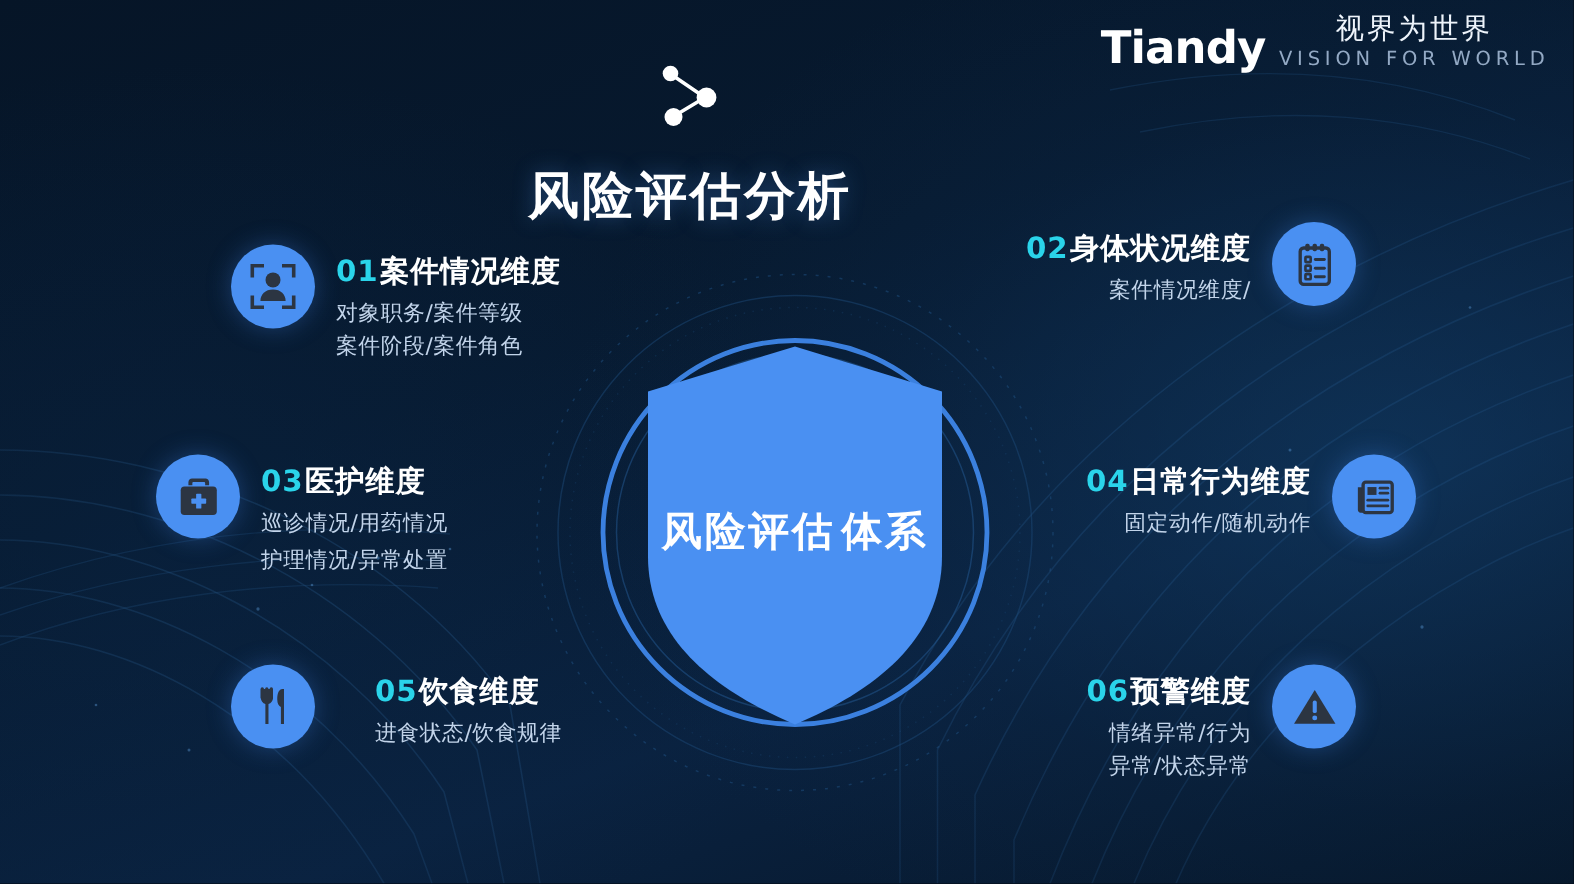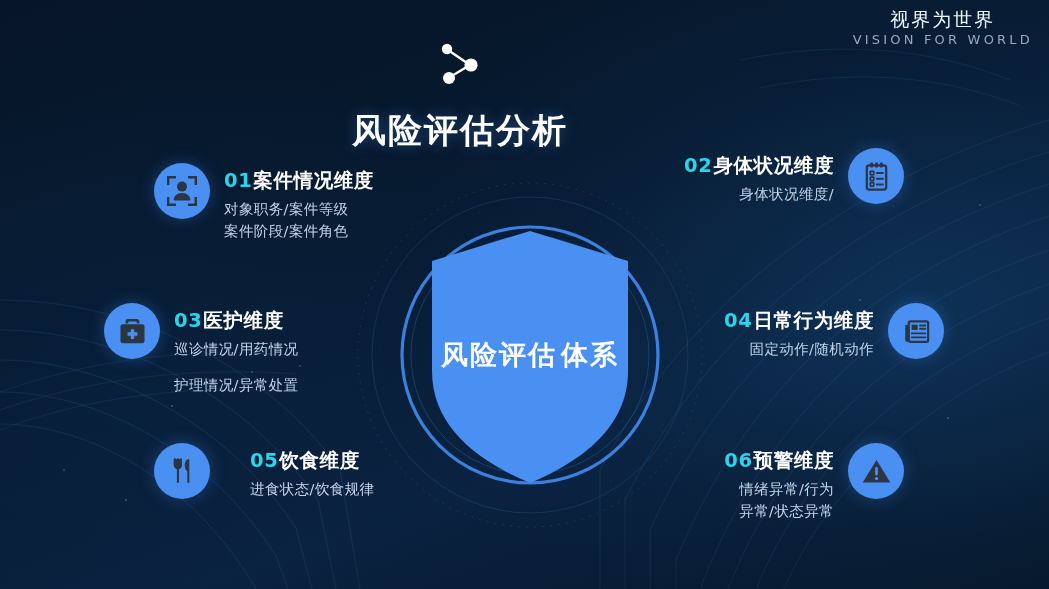--- a/index.html
+++ b/index.html
@@ -118,20 +118,21 @@
       <circle cx="860" cy="300" r="1.0"></circle>
         <circle cx="906" cy="350" r="0.9"></circle>
       <circle cx="948" cy="418" r="1.1"></circle>
         <circle cx="980" cy="205" r="0.9"></circle>
       <circle cx="64" cy="470" r="0.9"></circle>
         <circle cx="126" cy="500" r="1.0"></circle>
     </g>
   </svg>
 
   <div class="logo">
+    <span class="logo-word">Tiandy</span>
     <span class="logo-cn-wrap">
       <span class="logo-cn">视界为世界</span>
       <span class="logo-en">VISION FOR WORLD</span>
     </span>
   </div>
 
   <div class="title-row">
     <span class="node-icon">
       <svg viewBox="0 0 46 46" width="46" height="46">
         <g stroke="#ffffff" stroke-width="2.4" fill="none" stroke-linecap="round">
@@ -197,41 +198,41 @@
           <line x1="17.4" y1="13.4" x2="23.6" y2="13.4"></line>
           <line x1="17.4" y1="19.4" x2="23.6" y2="19.4"></line>
           <line x1="17.4" y1="25.2" x2="23.6" y2="25.2"></line>
         </g>
       </svg>
     </div>
     <div class="txt">
       <div class="head">
         <span class="num">02</span><span>身体状况维度</span>
       </div>
-      <div class="sub">身体状况维度/</div>
+      <div class="sub">案件情况维度/</div>
     </div>
   </div>
 
   <div class="item i03">
     <div class="icon-circle">
       <svg viewBox="0 0 34 34" width="33" height="33" fill="#2c3542">
         <path d="M12.4 4.2h9.2c1.4 0 2.5 1.1 2.5 2.5v2.1h-2.7V7.2c0-.35-.3-.6-.6-.6h-7.6c-.35 0-.6.25-.6.6v1.6H9.9V6.7c0-1.4 1.1-2.5 2.5-2.5z"></path>
         <rect x="4.6" y="9.6" width="24.8" height="19.6" rx="2.6"></rect>
         <g fill="#4a90f2">
           <rect x="15.2" y="14.6" width="3.6" height="10.2" rx="0.5"></rect>
           <rect x="11.9" y="17.9" width="10.2" height="3.6" rx="0.5"></rect>
         </g>
       </svg>
     </div>
     <div class="txt">
       <div class="head">
         <span class="num">03</span><span>医护维度</span>
       </div>
       <div class="sub">巡诊情况/用药情况</div>
-      <div class="sub" style="margin-top:15px">护理情况/异常处置</div>
+      <div class="sub" style="margin-top:4px">护理情况/异常处置</div>
     </div>
   </div>
 
   <div class="item right i04">
     <div class="icon-circle">
       <svg viewBox="0 0 34 34" width="33" height="33">
         <path d="M5.4 10.2h3.4v17.4H7.2c-1 0-1.8-.8-1.8-1.8V10.2z" fill="#2c3542"></path>
         <rect x="9" y="6.6" width="20" height="21" rx="1.9" fill="none" stroke="#2c3542" stroke-width="2.3"></rect>
         <rect x="12" y="10" width="6.2" height="5.4" fill="#2c3542"></rect>
         <g stroke="#2c3542" stroke-width="1.9" stroke-linecap="round">

